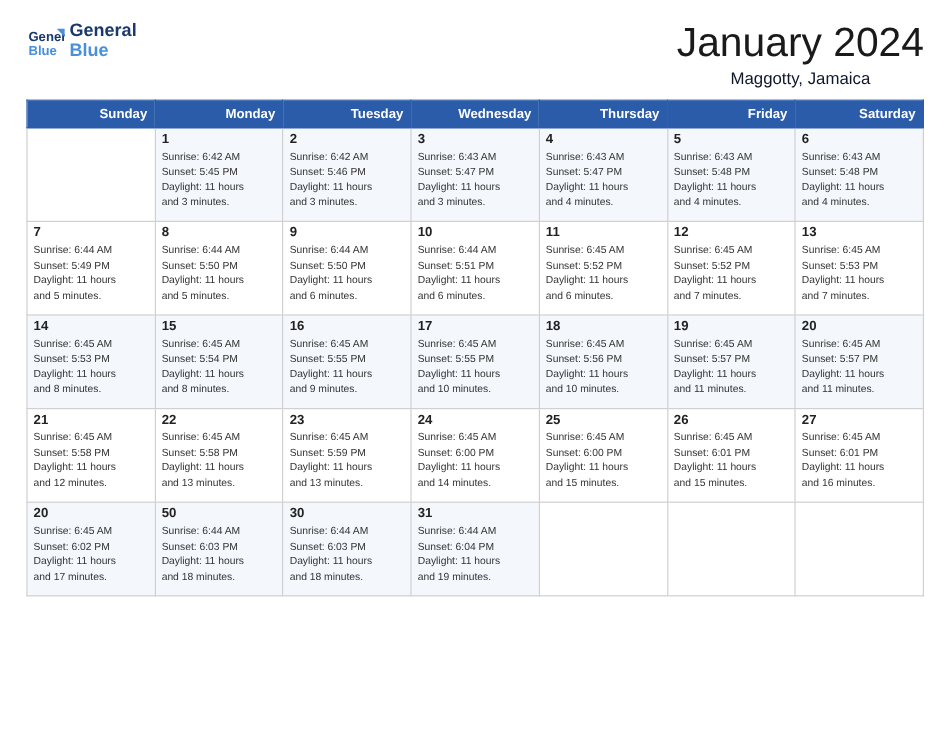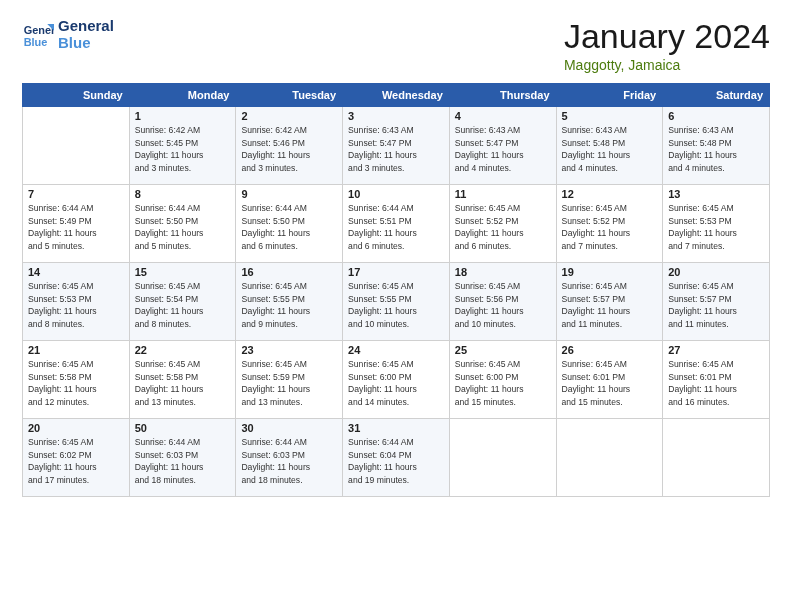--- a/index.html
+++ b/index.html
@@ -25,31 +25,31 @@
     .logo {
       display: flex;
       align-items: center;
       gap: 4px;
     }
     .logo-icon {
       width: 32px;
       height: 32px;
     }
     .title-area {
-      text-align: left;
+      text-align: center;
     }
     .month-title {
       font-size: 34px;
       font-weight: 300;
       color: #1a1a1a;
       line-height: 1.1;
     }
     .location {
       font-size: 14px;
-      color: #4d7c0f;
+      color: #0f172a;
       margin-top: 2px;
     }
     table {
       width: 100%;
       border-collapse: collapse;
       font-size: 9.5px;
     }
     thead tr th {
       background: #2a5caa;
       color: #fff;

